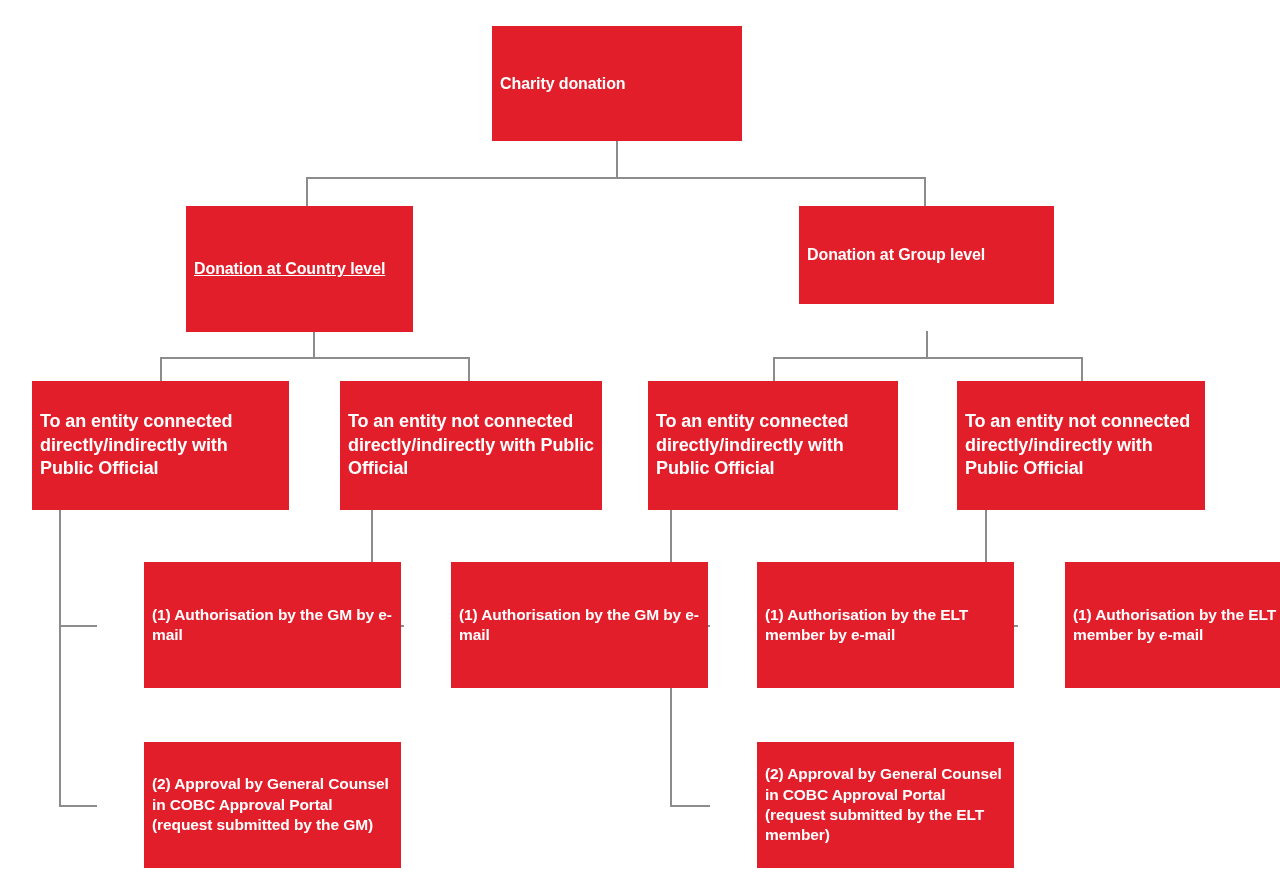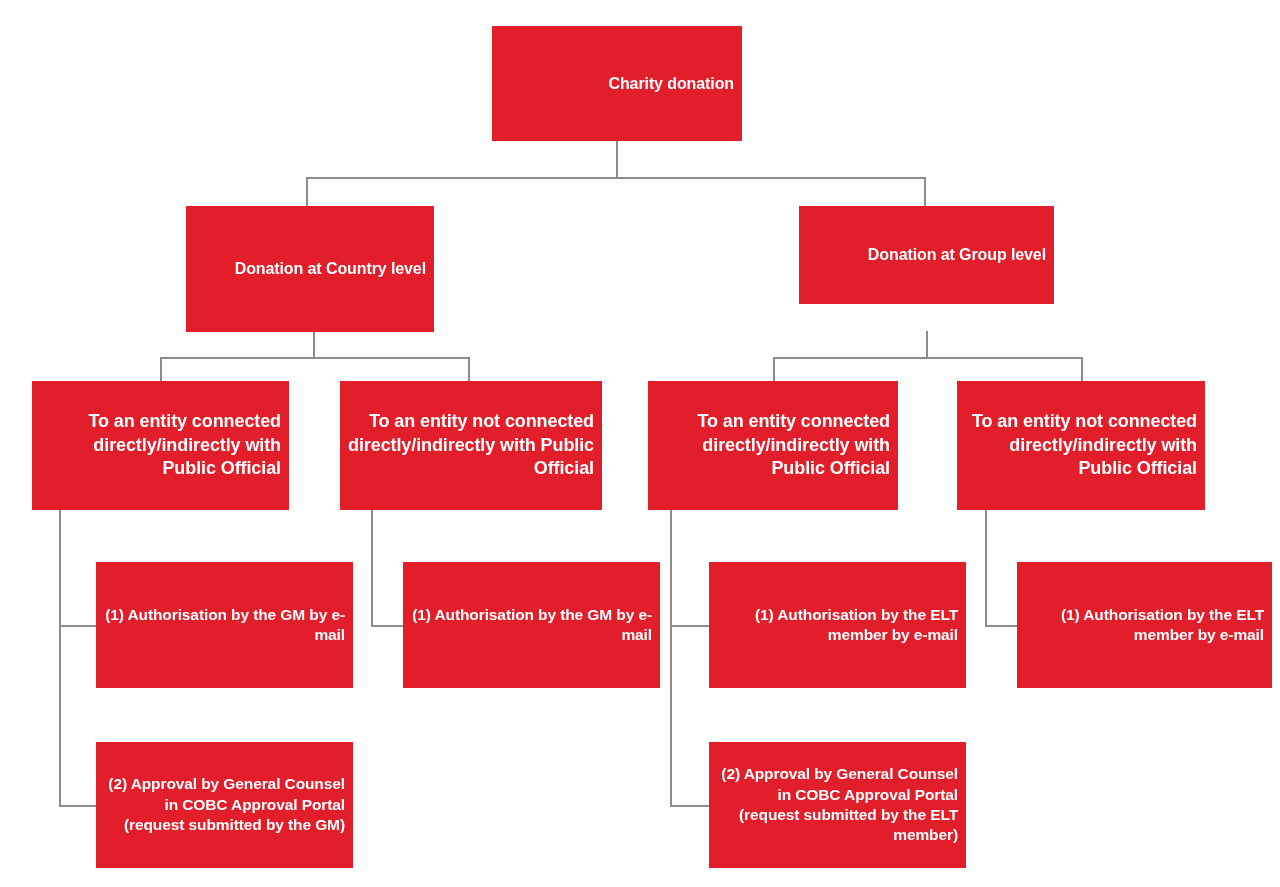--- a/index.html
+++ b/index.html
@@ -16,37 +16,37 @@
     overflow: hidden;
     font-family: "Liberation Sans", sans-serif;
   }
   .node {
     position: absolute;
     background: #e31e2b;
     color: #ffffff;
     display: flex;
     align-items: center;
     justify-content: center;
-    text-align: right;
+    text-align: left;
     font-weight: bold;
     line-height: 1.32;
     letter-spacing: -0.1px;
     box-sizing: border-box;
     padding: 4px 8px;
     z-index: 2;
   }
   .node-text {
     display: block;
     width: 100%;
     white-space: pre-line;
   }
   .lvl1 { font-size: 16px; }
   .lvl2 { font-size: 16px; }
   .lvl3 { font-size: 18px; }
-  .lvl4 { font-size: 15.5px; }
+  .lvl4 { font-size: 15.5px; margin-left: 48px; }
 
   .conn {
     position: absolute;
     background: #8c8c8c;
     z-index: 1;
   }
   .conn.h { height: 2px; }
   .conn.v { width: 2px; }
 </style>
 </head>
@@ -80,21 +80,21 @@
   <div class="conn h" style="left:670px; top:625px; width:40px;"></div>
   <div class="conn h" style="left:670px; top:805px; width:40px;"></div>
 
   <div class="conn v" style="left:985px; top:509px; height:118px;"></div>
   <div class="conn h" style="left:985px; top:625px; width:33px;"></div>
 
   <div class="node lvl1" style="left:492px; top:26px; width:250px; height:115px;">
     <span class="node-text">Charity donation</span>
   </div>
 
-  <div class="node lvl2" style="left:186px; top:206px; width:248px; height:126px;">
+  <div class="node lvl2" style="left:186px; top:206px; width:227px; height:126px;text-decoration:underline;">
     <span class="node-text">Donation at Country level</span>
   </div>
 
   <div class="node lvl2" style="left:799px; top:206px; width:255px; height:98px;">
     <span class="node-text">Donation at Group level</span>
   </div>
 
   <div class="node lvl3" style="left:32px; top:381px; width:257px; height:129px;">
     <span class="node-text">To an entity connected directly/indirectly with Public Official</span>
   </div>

